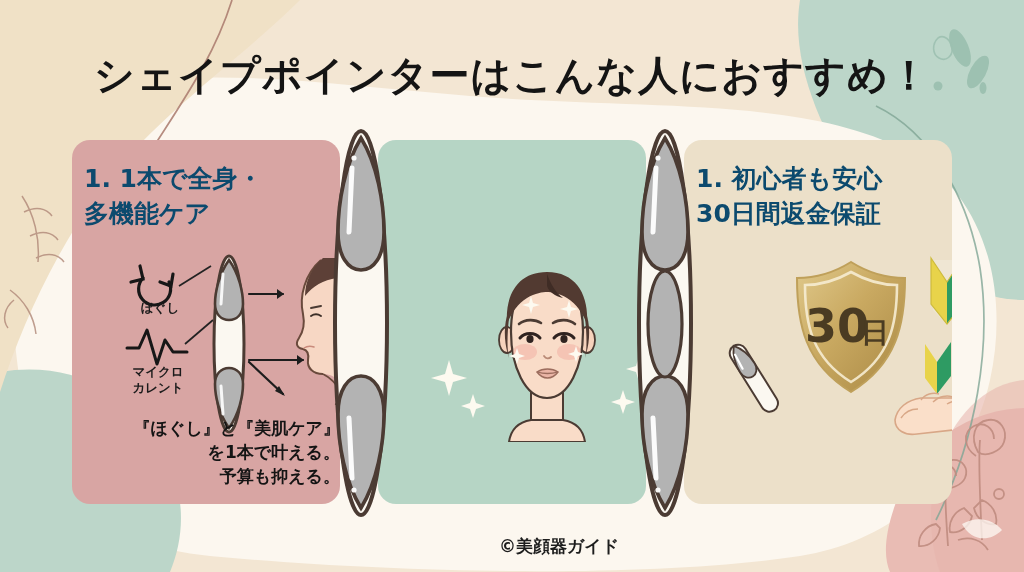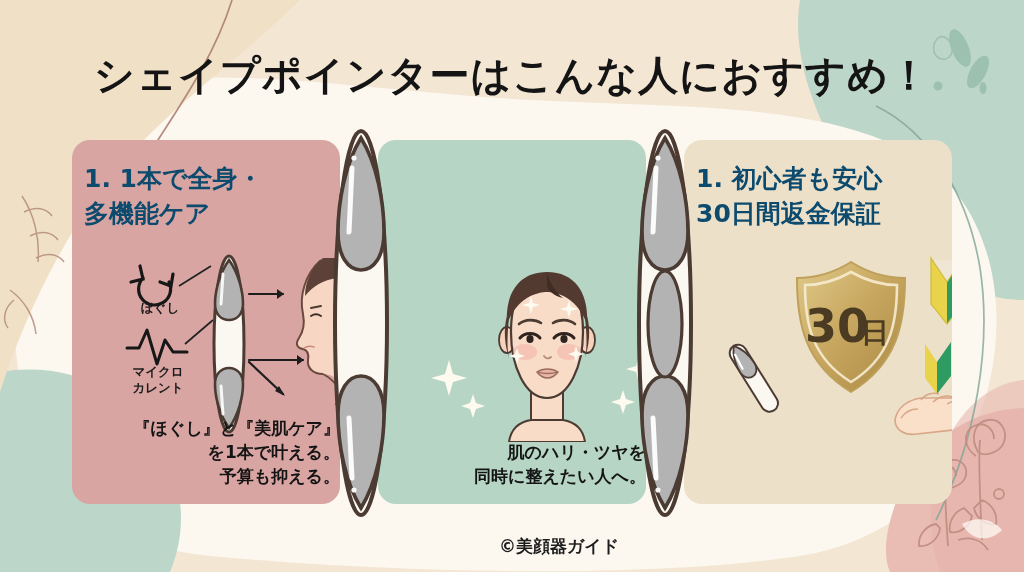--- a/index.html
+++ b/index.html
@@ -283,22 +283,20 @@
           <path d="M 210 138 L 213 147 L 222 150 L 213 153 L 210 162 L 207 153 L 198 150 L 207 147 Z"></path>
           <path d="M 238 156 L 241 164 L 249 167 L 241 170 L 238 178 L 235 170 L 227 167 L 235 164 Z"></path>
           <path d="M 118 44 L 120 51 L 127 53 L 120 55 L 118 62 L 116 55 L 109 53 L 116 51 Z"></path>
           <path d="M 156 48 L 158 55 L 165 57 L 158 59 L 156 66 L 154 59 L 147 57 L 154 55 Z"></path>
           <path d="M 104 96 L 106 102 L 112 104 L 106 106 L 104 112 L 102 106 L 96 104 L 102 102 Z"></path>
           <path d="M 163 94 L 165 100 L 171 102 L 165 104 L 163 110 L 161 104 L 155 102 L 161 100 Z"></path>
         </g>
       </svg>
     </div>
 
-    <div class="panel-body">肌のハリ・ツヤを
-同時に整えたい人へ。</div>
   </div>
 
   <div class="panel" id="panel-3">
     <div class="panel-heading">1. 初心者も安心
 30日間返金保証</div>
 
     <div class="panel-art">
       <svg viewBox="0 0 268 190" width="268" height="190">
         <defs>
           <linearGradient id="goldGrad" x1="0" y1="0" x2="1" y2="1">

